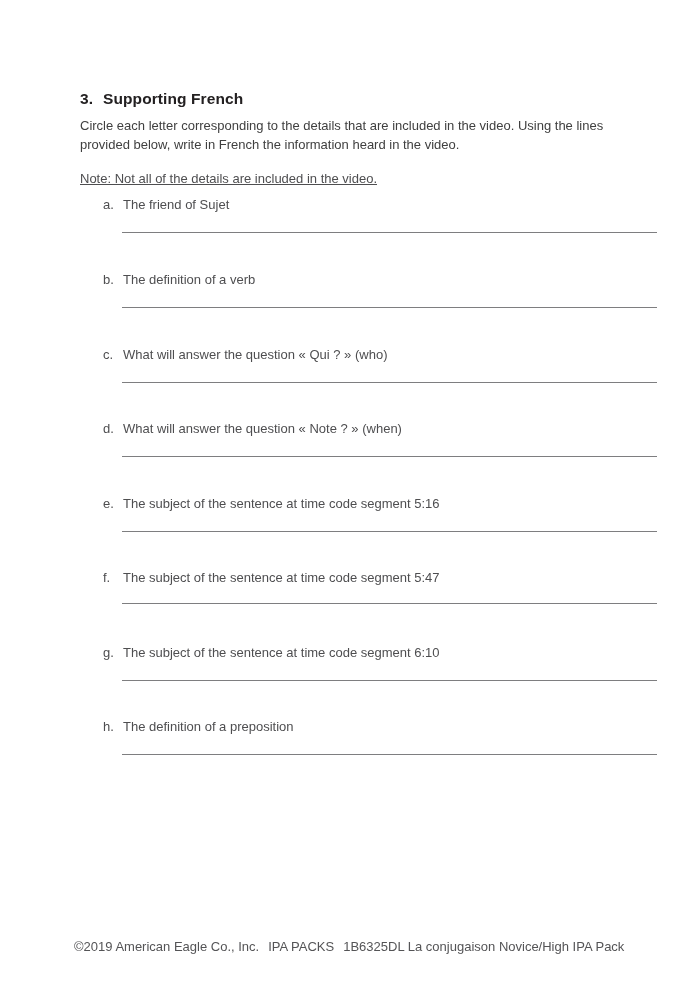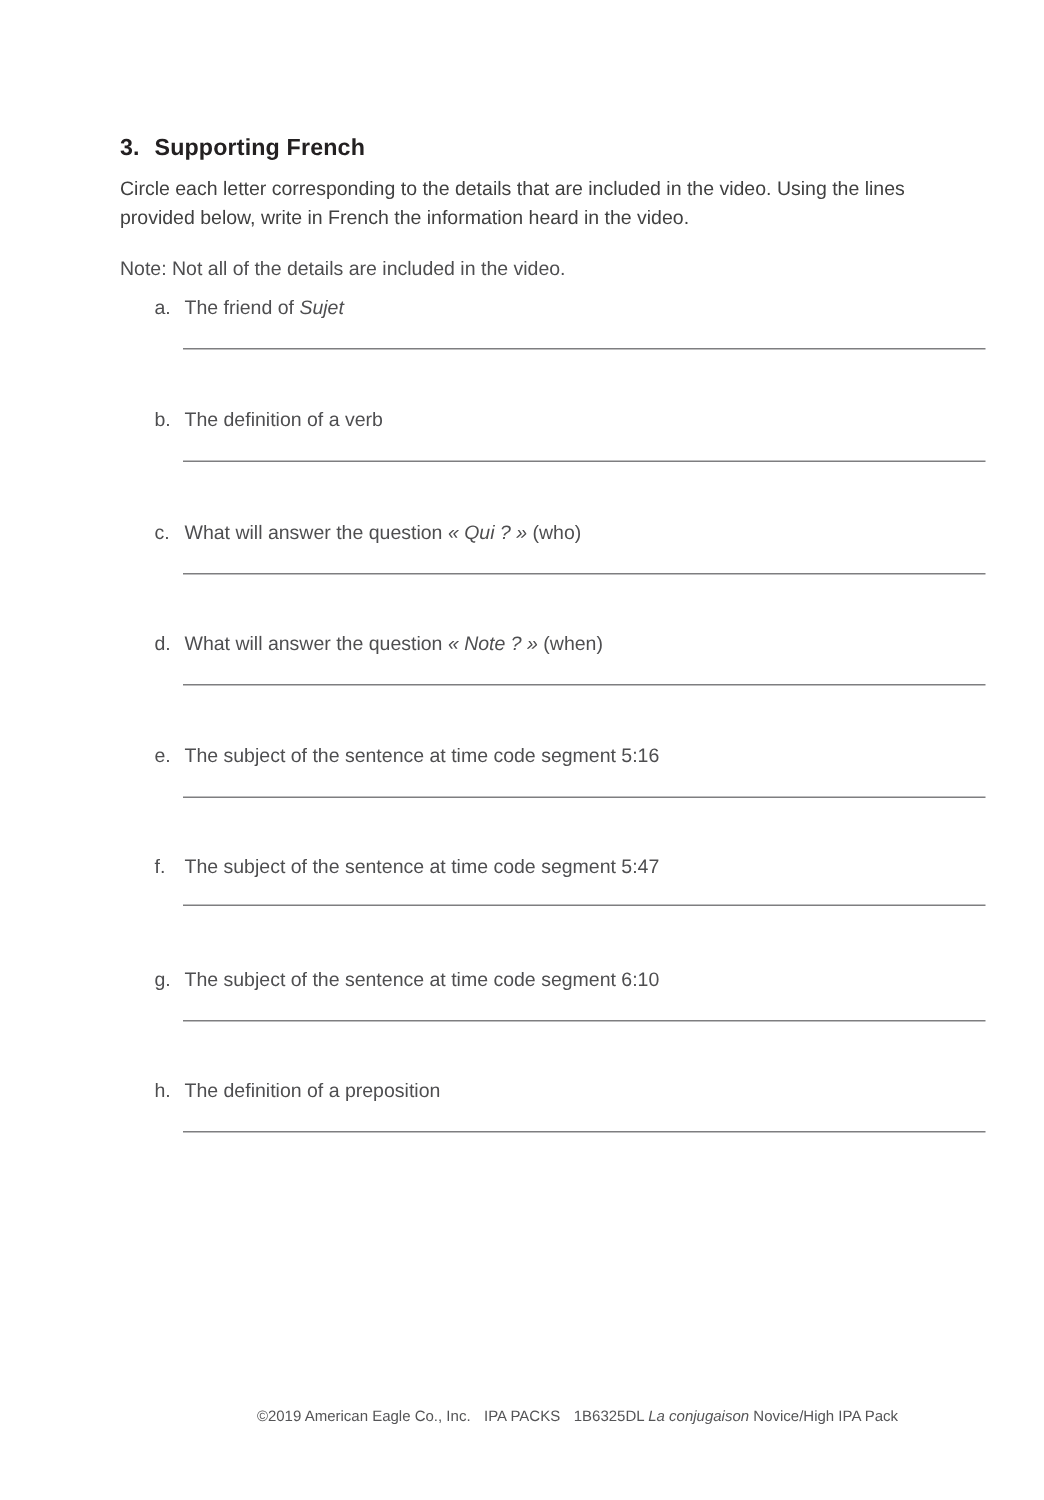--- a/index.html
+++ b/index.html
@@ -21,41 +21,40 @@
   }
   .section-heading .num { width: 23px; }
 
   .instructions {
     position: absolute; left: 80px; top: 117px; width: 566px;
     font-size: 13px; line-height: 18.5px; color: #404040;
   }
 
   .note {
     position: absolute; left: 80px; top: 171px; width: 566px;
-    font-size: 13px; color: #4e4e50;
+    font-size: 13px; color: #4e4e50; text-decoration: underline;
   }
 
   .item {
     position: absolute; left: 103px; width: 554px;
     font-size: 13px; color: #4e4e50;
   }
   .item .row { display: flex; }
   .item .letter { width: 20px; flex: 0 0 20px; }
   .item .text-wrap { flex: 1; }
   .item .answer-line {
     position: absolute; left: 19px; top: 35px;
     width: 535px; height: 0;
     border-top: 1px solid #7e7e80;
   }
-  .italic { font-style: italic; }
+  .italic { }
 
   .footer {
     position: absolute; left: 74px; top: 939px; width: 622px;
-    text-align: center;
-    font-size: 10px; color: #545456;
+    font-size: 13px; color: #545456;
     white-space: nowrap;
   }
   .footer .seg-gap { display: inline-block; width: 9px; }
 </style>
 </head>
 <body>
 
 <div class="page">
 
   <div class="section-heading">

